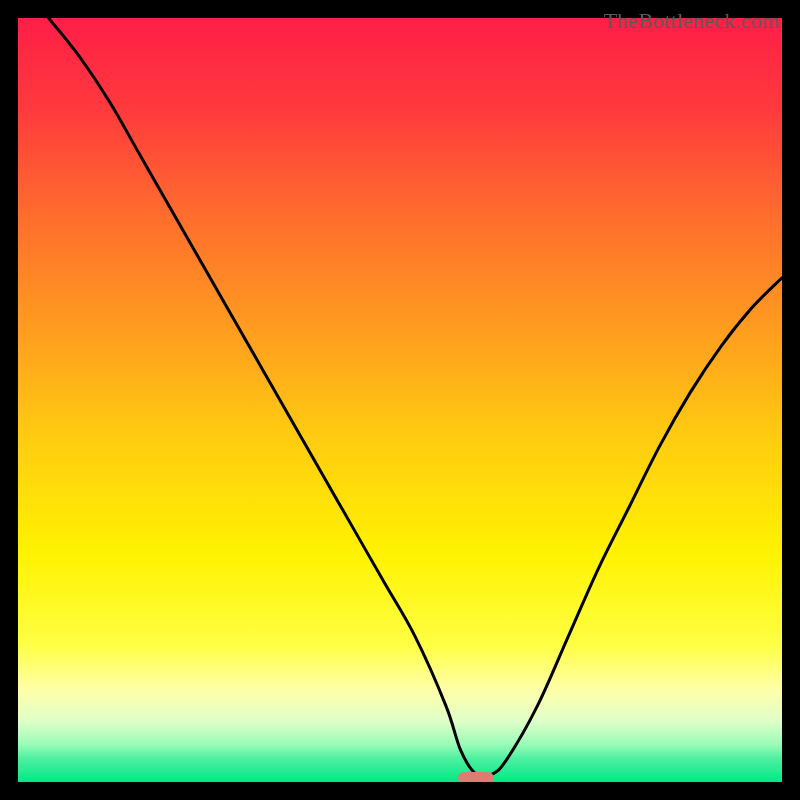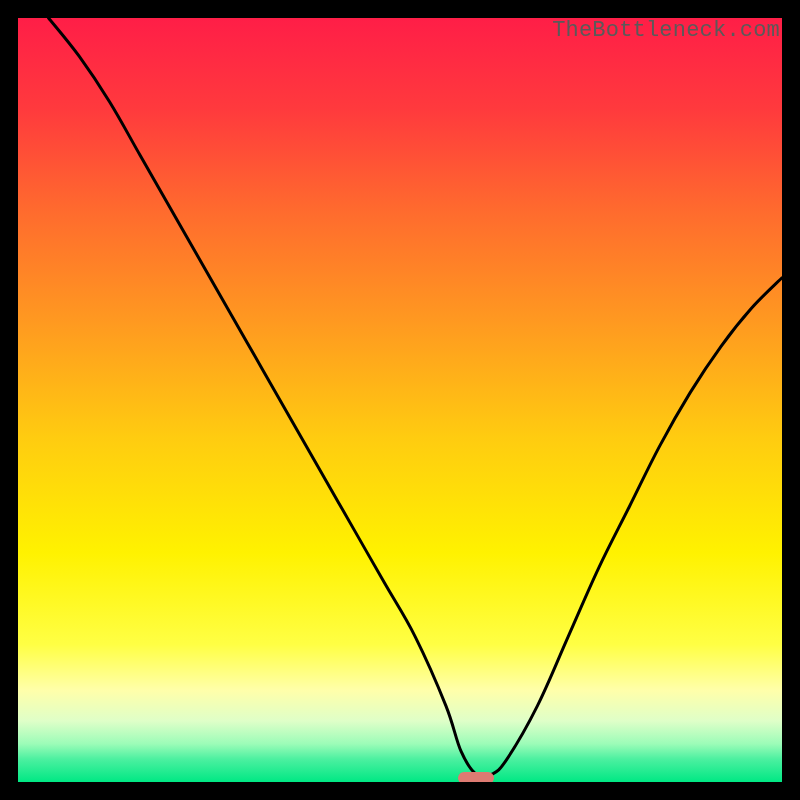--- a/index.html
+++ b/index.html
@@ -26,27 +26,27 @@
   }
   .gradient-bg {
     position: absolute;
     left: 0;
     top: 0;
     right: 0;
     bottom: 0;
   }
   .watermark {
     position: absolute;
-    top: 18px;
+    top: 8px;
     right: 20px;
     color: #5a5a5a;
     font-size: 22px;
     font-weight: 500;
     letter-spacing: 0.2px;
-    font-family: Liberation Mono, monospace;
+    font-family: Liberation Serif, serif;
   }
   svg.curve-layer {
     position: absolute;
     left: 0;
     top: 0;
   }
   .marker {
     position: absolute;
     background: #de7b72;
     border-radius: 6px;

